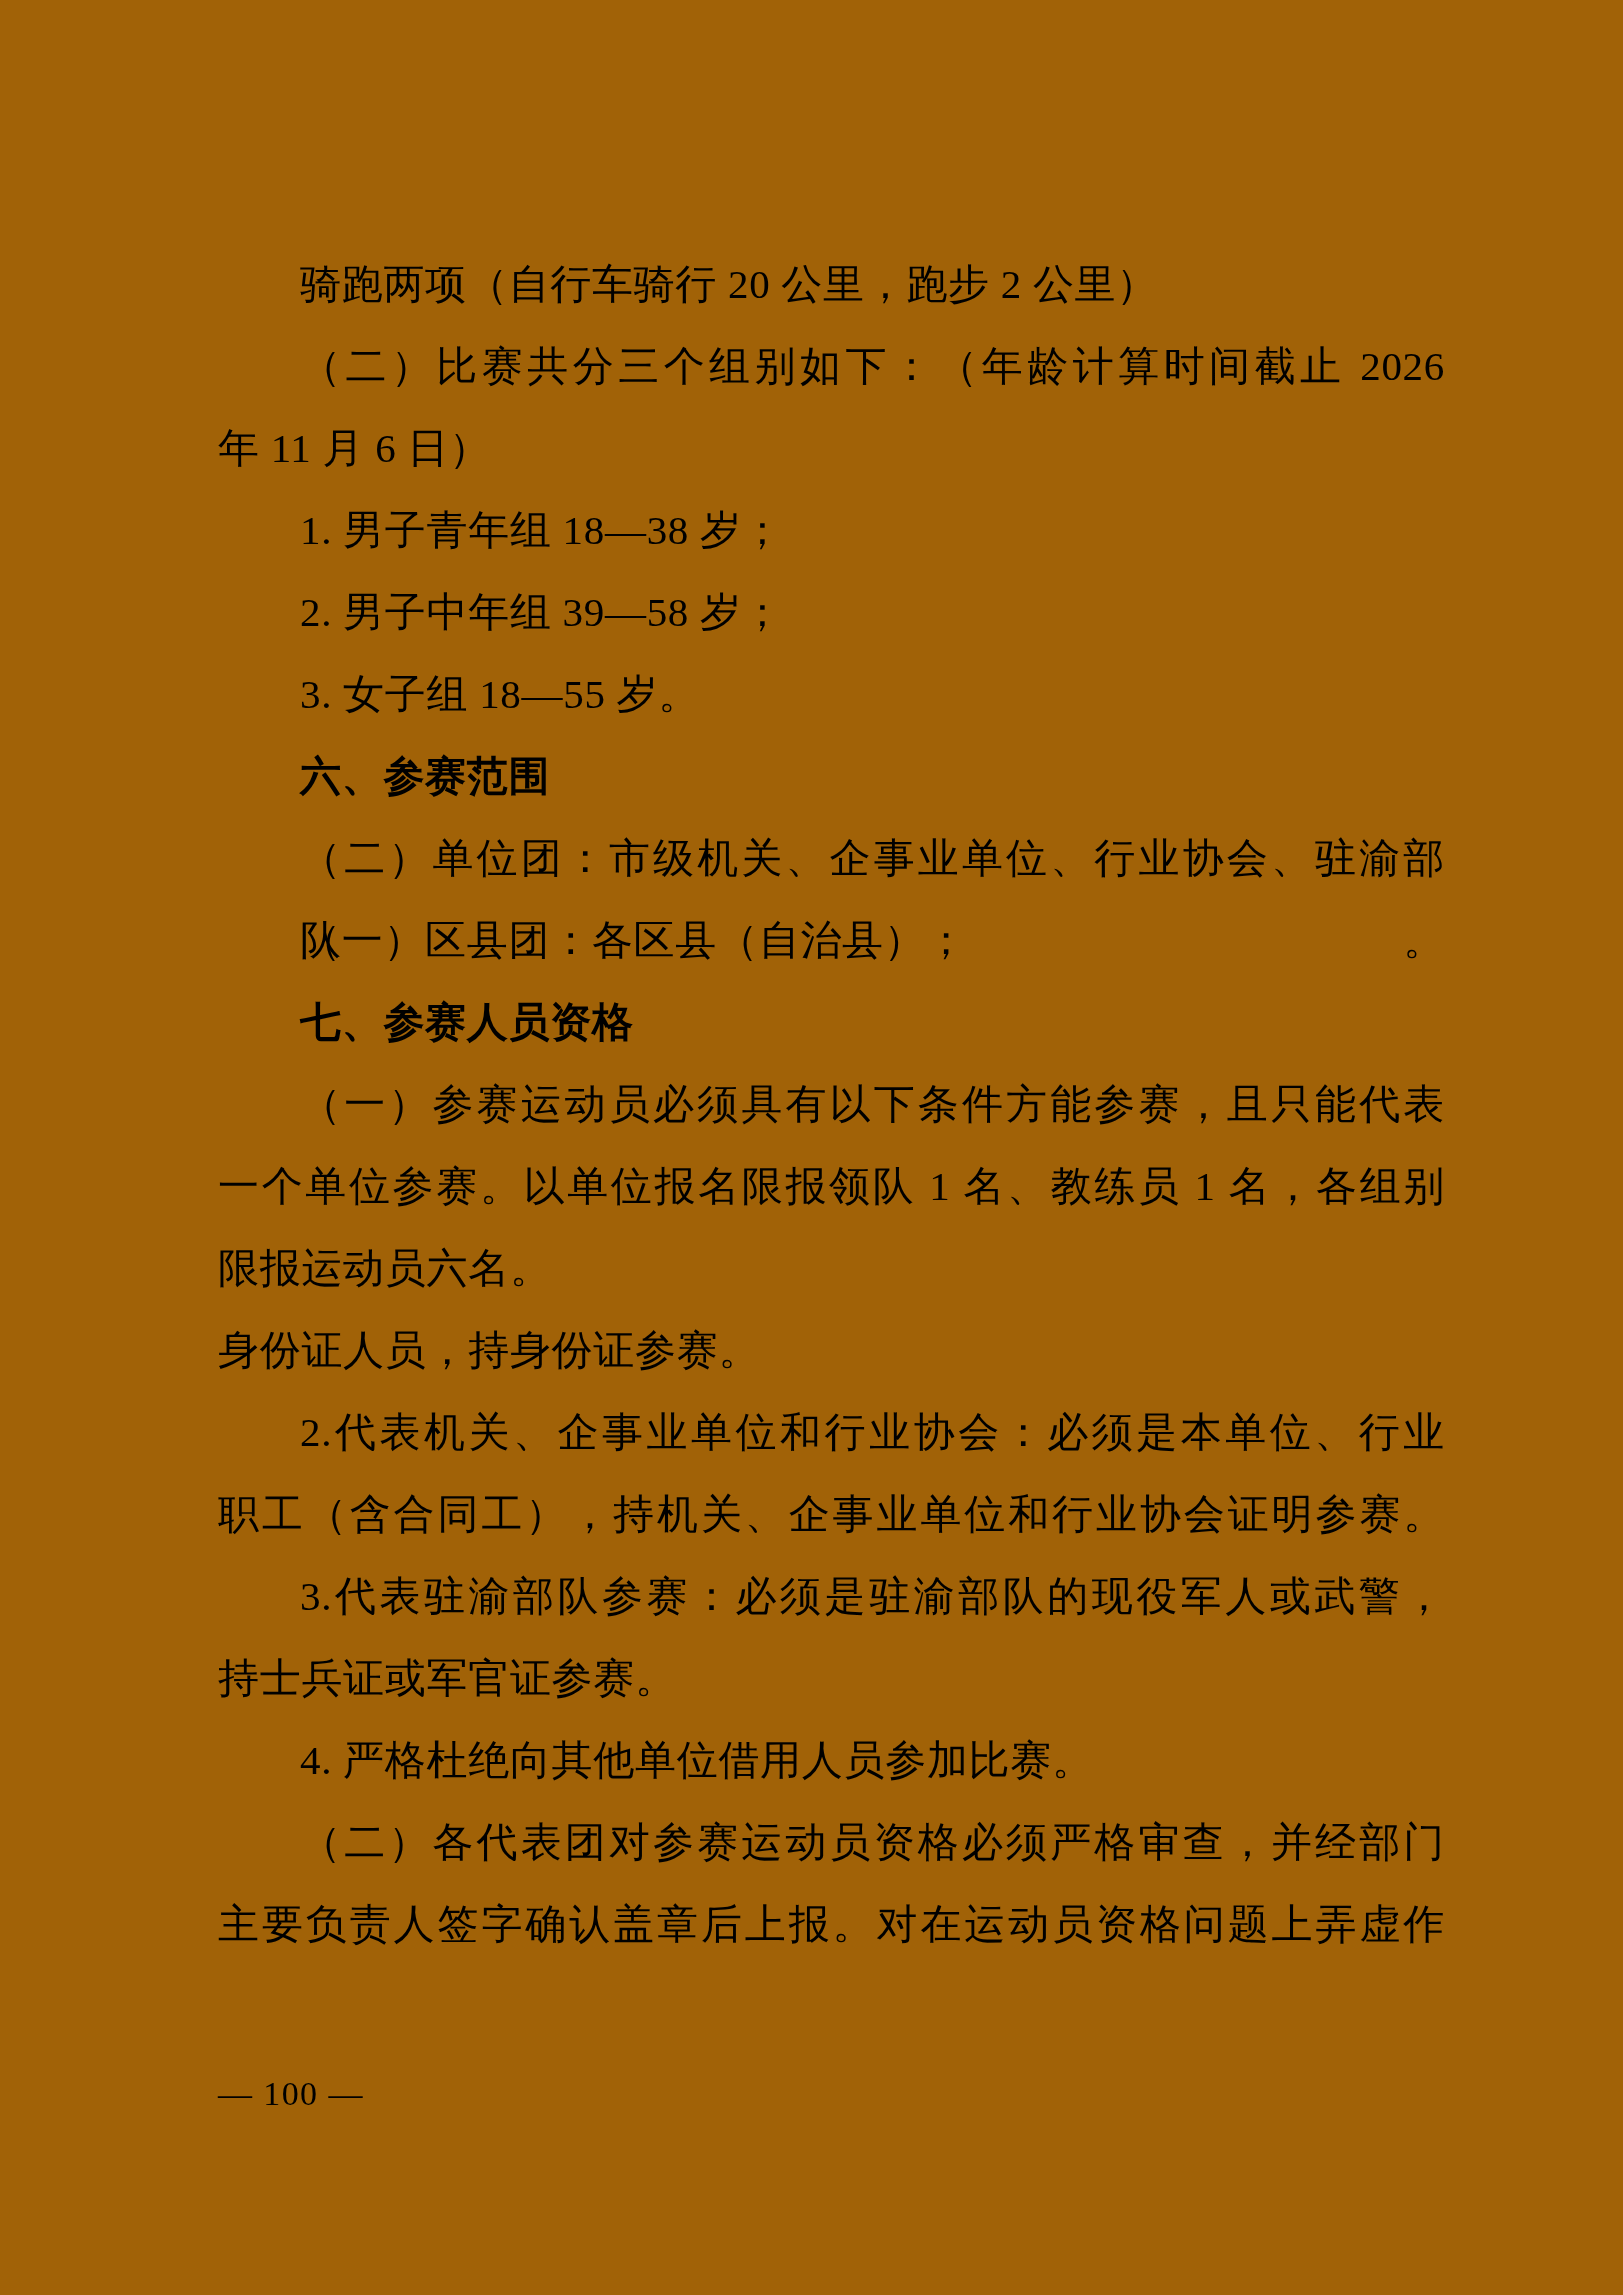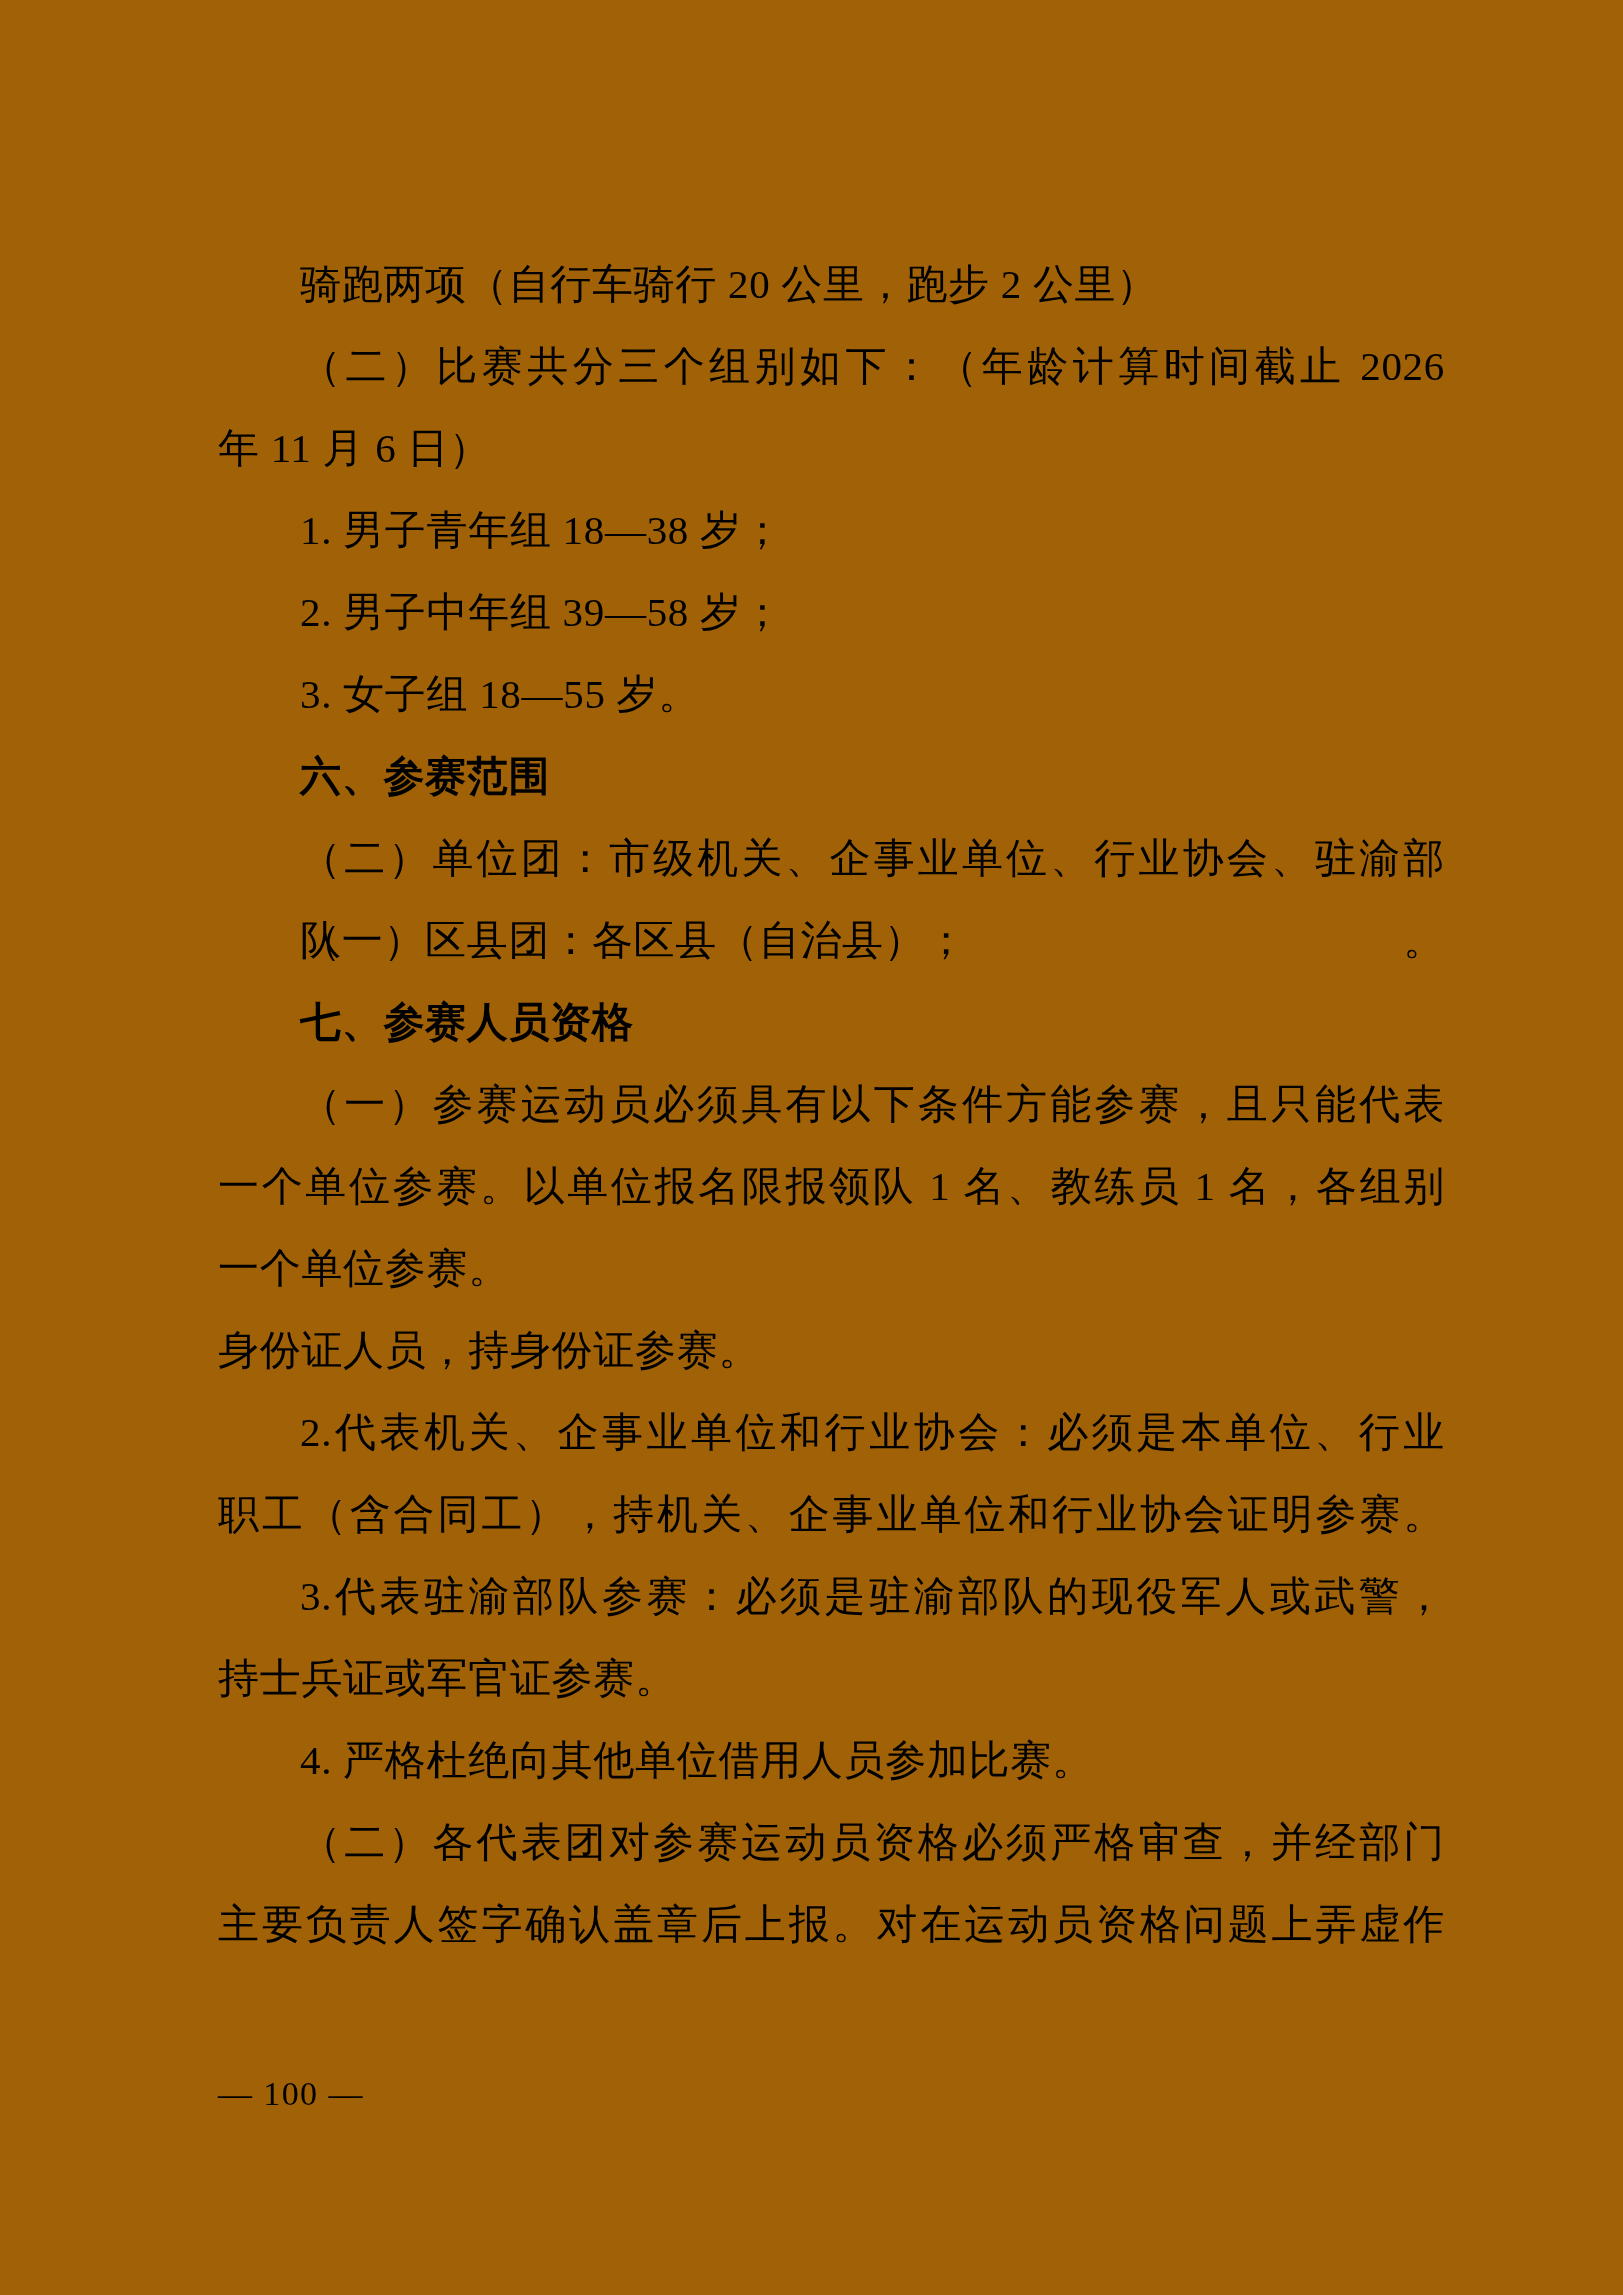--- a/index.html
+++ b/index.html
@@ -64,21 +64,21 @@
     <div class="line">年 11 月 6 日）</div>
     <div class="line indent">1. 男子青年组 18—38 岁；</div>
     <div class="line indent">2. 男子中年组 39—58 岁；</div>
     <div class="line indent">3. 女子组 18—55 岁。</div>
     <div class="line indent heading">六、参赛范围</div>
     <div class="line indent fill">（二）单位团：市级机关、企事业单位、行业协会、驻渝部队。</div>
     <div class="line indent">（一）区县团：各区县（自治县）；</div>
     <div class="line indent heading">七、参赛人员资格</div>
     <div class="line indent fill">（一）参赛运动员必须具有以下条件方能参赛，且只能代表</div>
     <div class="line fill">一个单位参赛。以单位报名限报领队 1 名、教练员 1 名，各组别</div>
-    <div class="line">一个单位参赛。</div>
+    <div class="line">限报运动员六名。</div>
     <div class="line">身份证人员，持身份证参赛。</div>
     <div class="line indent fill">2.代表机关、企事业单位和行业协会：必须是本单位、行业</div>
     <div class="line fill">职工（含合同工），持机关、企事业单位和行业协会证明参赛。</div>
     <div class="line indent fill">3.代表驻渝部队参赛：必须是驻渝部队的现役军人或武警，</div>
     <div class="line">持士兵证或军官证参赛。</div>
     <div class="line indent">4. 严格杜绝向其他单位借用人员参加比赛。</div>
     <div class="line indent fill">（二）各代表团对参赛运动员资格必须严格审查，并经部门</div>
     <div class="line fill">主要负责人签字确认盖章后上报。对在运动员资格问题上弄虚作</div>
   </div>
   <div class="page-number">— 100 —</div>

